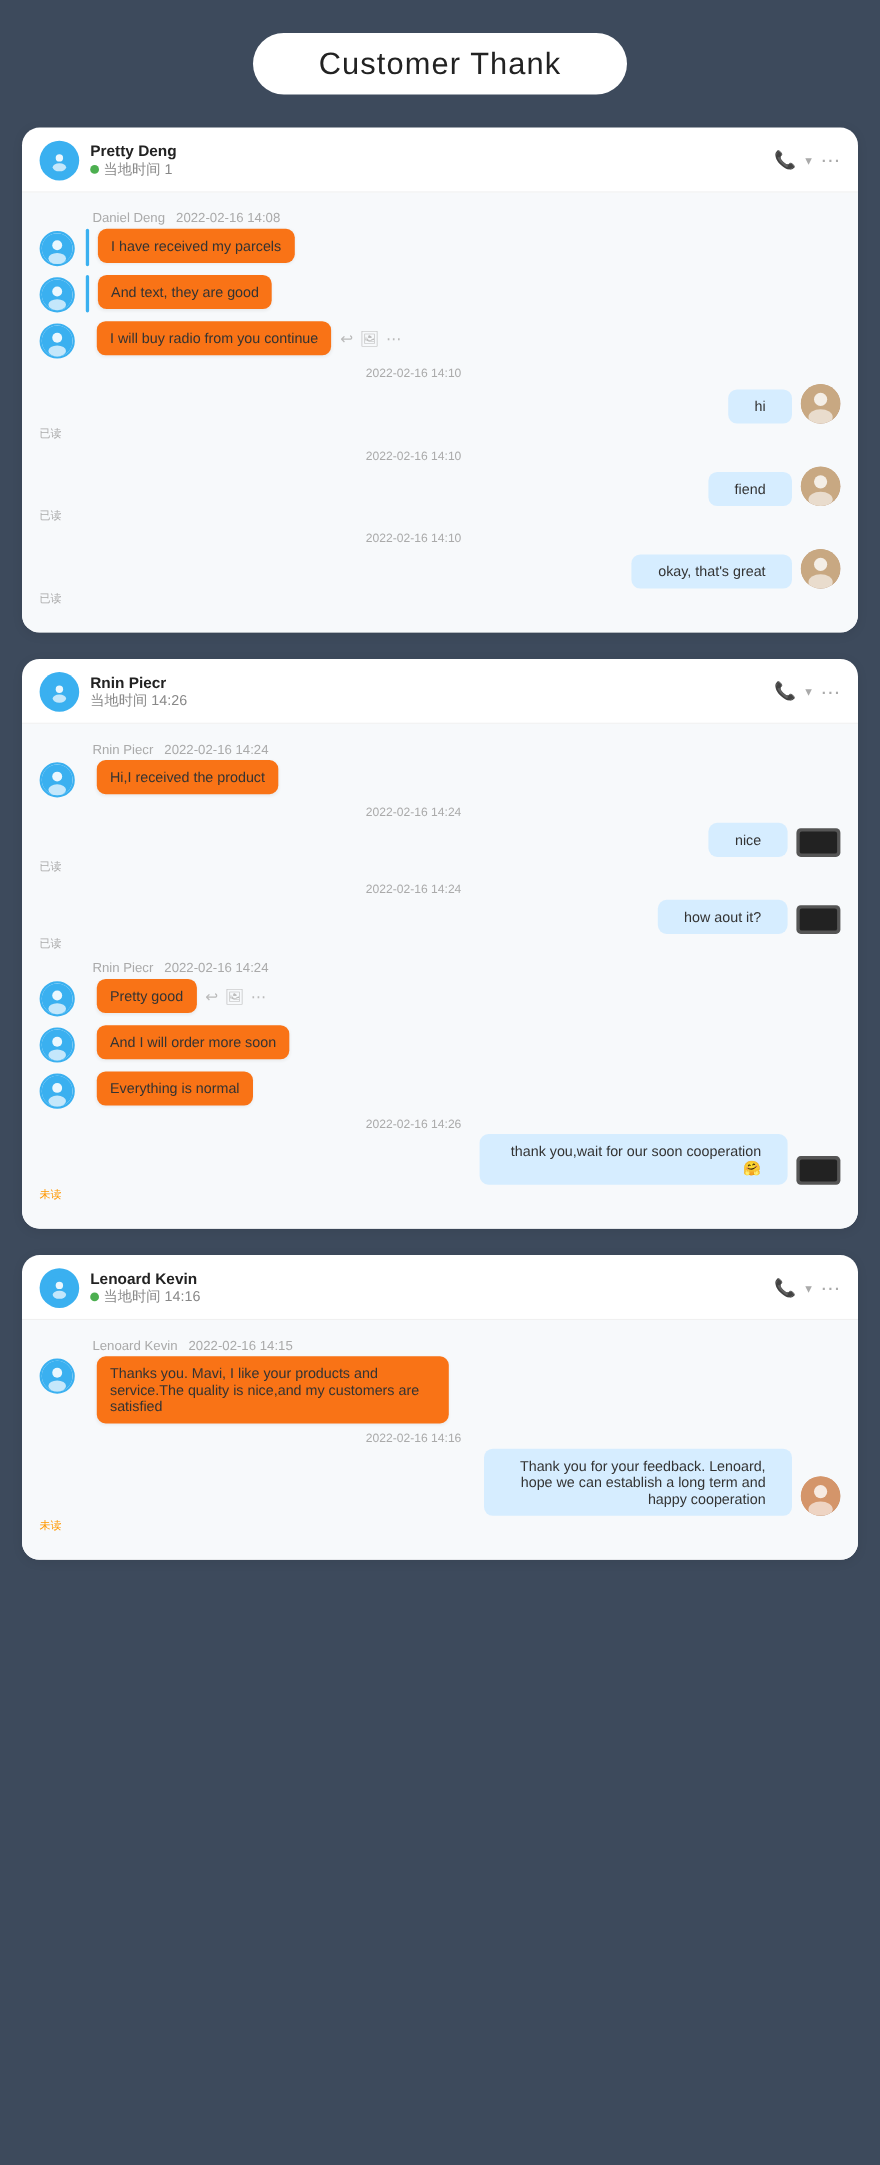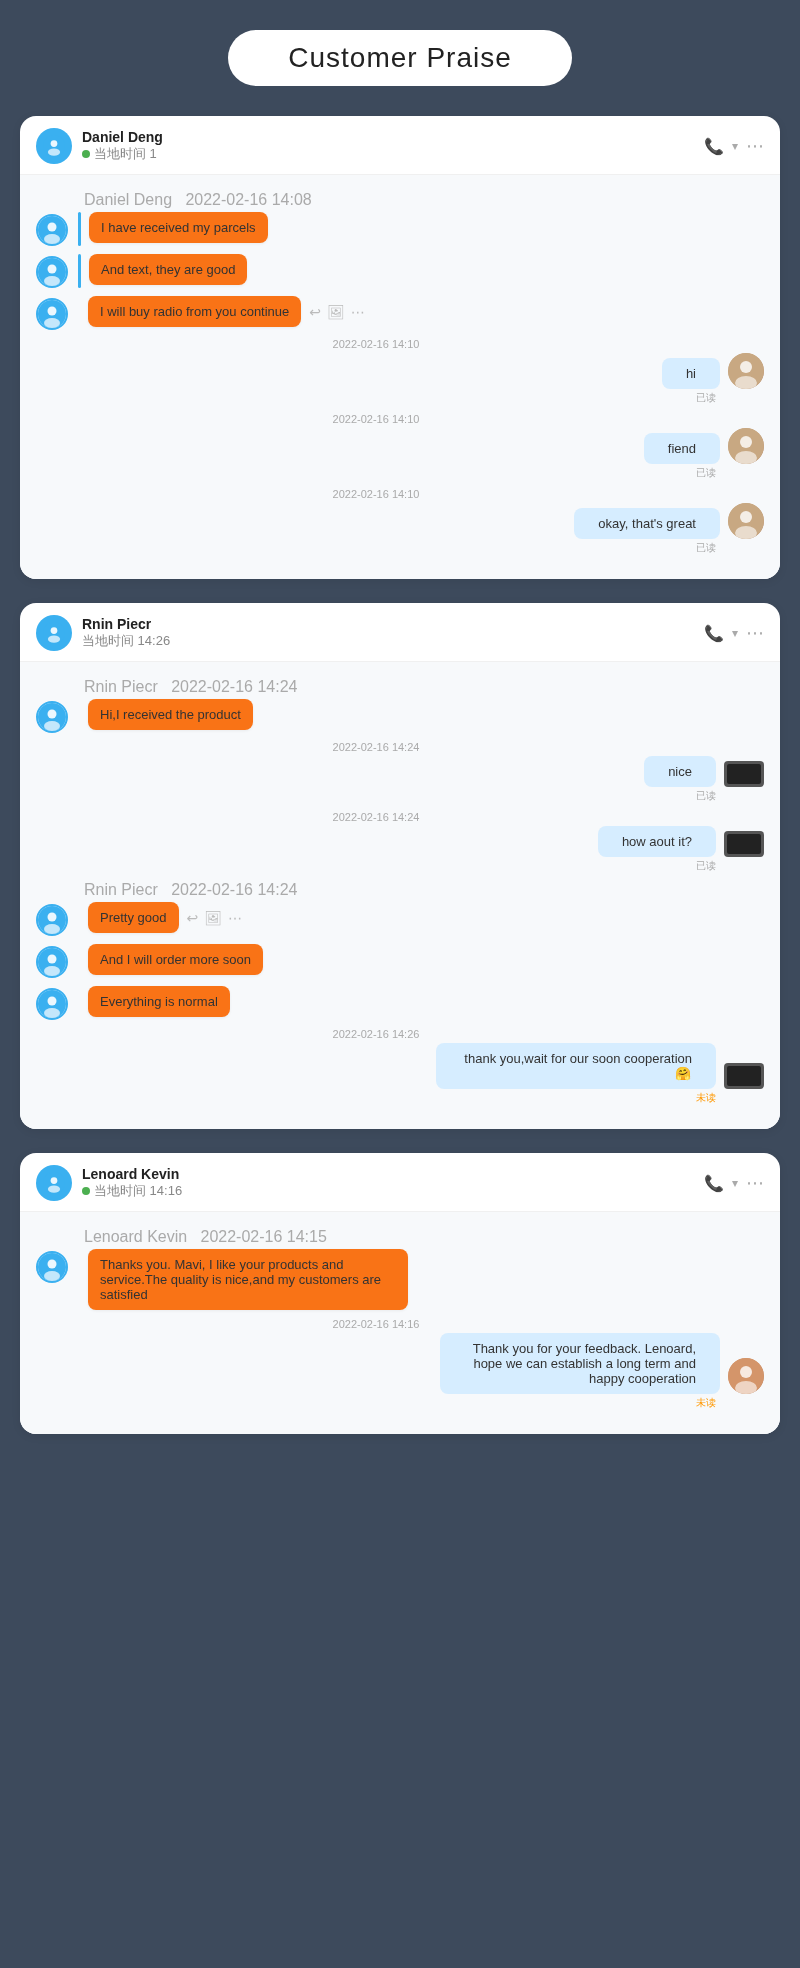--- a/index.html
+++ b/index.html
@@ -63,21 +63,21 @@
 
     
     .chat-body {
       padding: 16px 16px;
       background: #f7f9fb;
       min-height: 100px;
     }
 
     
     .msg-group { margin-bottom: 8px; }
-    .msg-meta { font-size: 16px; color: #aaa; margin-bottom: 3px; margin-left: 48px; }
+    .msg-meta { font-size: 12px; color: #aaa; margin-bottom: 3px; margin-left: 48px; }
     .msg-row { display: flex; align-items: flex-start; margin-bottom: 2px; }
     .msg-bubble {
       background: #f97316;
       border-radius: 8px;
       padding: 8px 12px;
       font-size: 13px;
       color: #333;
       max-width: 320px;
       box-shadow: 0 1px 3px rgba(0,0,0,0.06);
       position: relative;
@@ -93,48 +93,48 @@
     .msg-right-row { display: flex; align-items: flex-end; justify-content: flex-end; margin-bottom: 2px; gap: 8px; }
     .msg-right-bubble {
       background: #d6edff;
       border-radius: 8px;
       padding: 8px 24px;
       font-size: 13px;
       color: #333;
       max-width: 280px;
       text-align: right;
     }
-    .msg-right-sub { font-size: 10px; color: #aaa; text-align: right; margin-right: 48px; }
+    .msg-right-sub { font-size: 10px; color: #aaa; text-align: left; margin-right: 48px; }
 
     
     .msg-left-line {
       width: 3px; background: #3ab0f0; border-radius: 2px;
       margin-right: 8px; align-self: stretch; flex-shrink: 0;
       min-height: 30px;
     }
   </style>
 </head>
 <body>
 
 <div class="page-title-wrap">
-  <div class="page-title-box">Customer Praise</div>
+  <div class="page-title-box">Customer Thank</div>
 </div>
 
 <div id="cards-container">
     <div class="chat-card">
     <div class="chat-header">
       <div class="chat-header-avatar">
         <svg viewBox="0 0 36 36" fill="none" width="36" height="36">
           <circle cx="18" cy="18" r="18" fill="#3ab0f0"></circle>
           <circle cx="18" cy="14" r="5.5" fill="white" opacity="0.9"></circle>
           <ellipse cx="18" cy="28" rx="10" ry="6" fill="white" opacity="0.7"></ellipse>
         </svg>
       </div>
       <div class="chat-header-info">
-        <div class="chat-header-name">Daniel Deng</div>
+        <div class="chat-header-name">Pretty Deng</div>
         <div class="chat-header-sub">
           <span class="dot"></span>
           <span>当地时间 1</span>
         </div>
       </div>
       <div class="chat-header-actions">
         <span style="font-size:16px;">📞</span>
         <span style="font-size:12px;">▾</span>
         <span style="font-size:18px;">⋯</span>
       </div>

